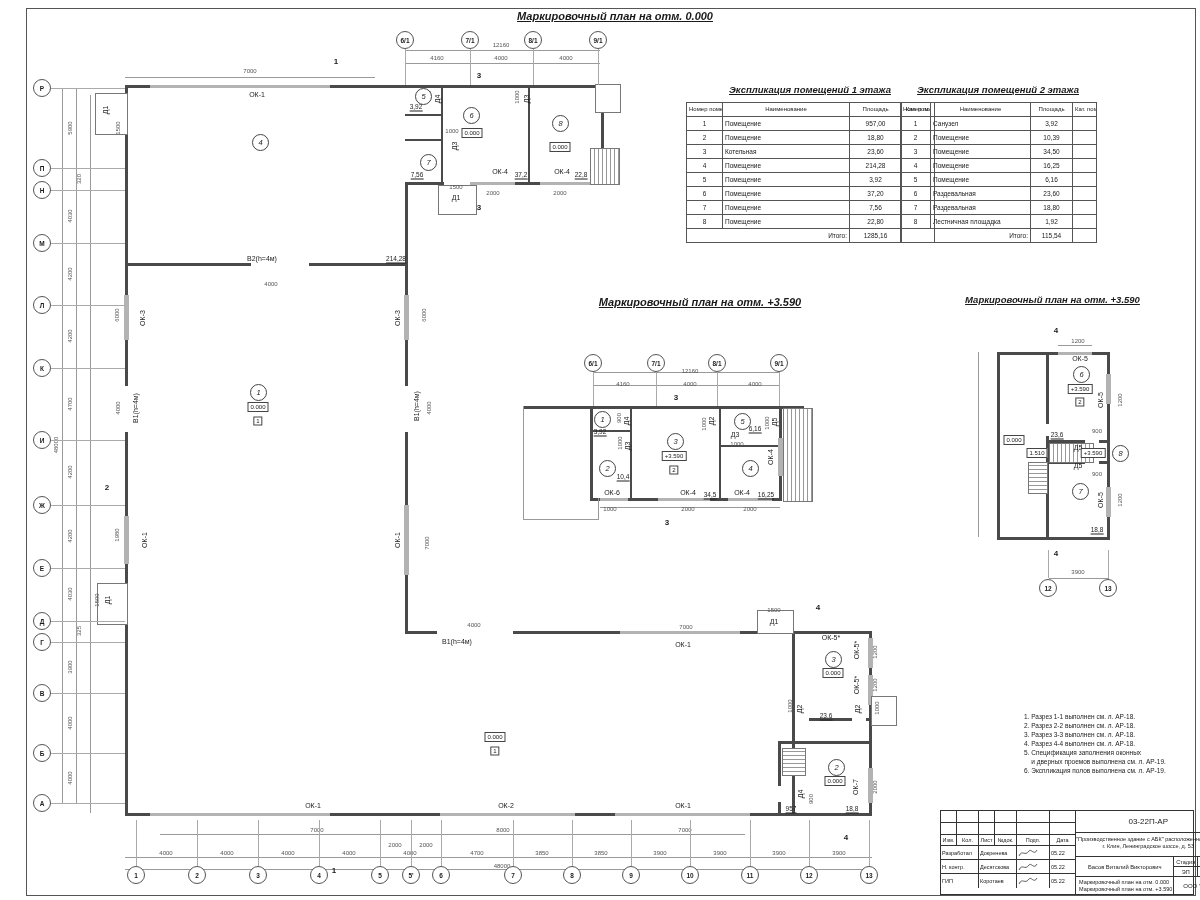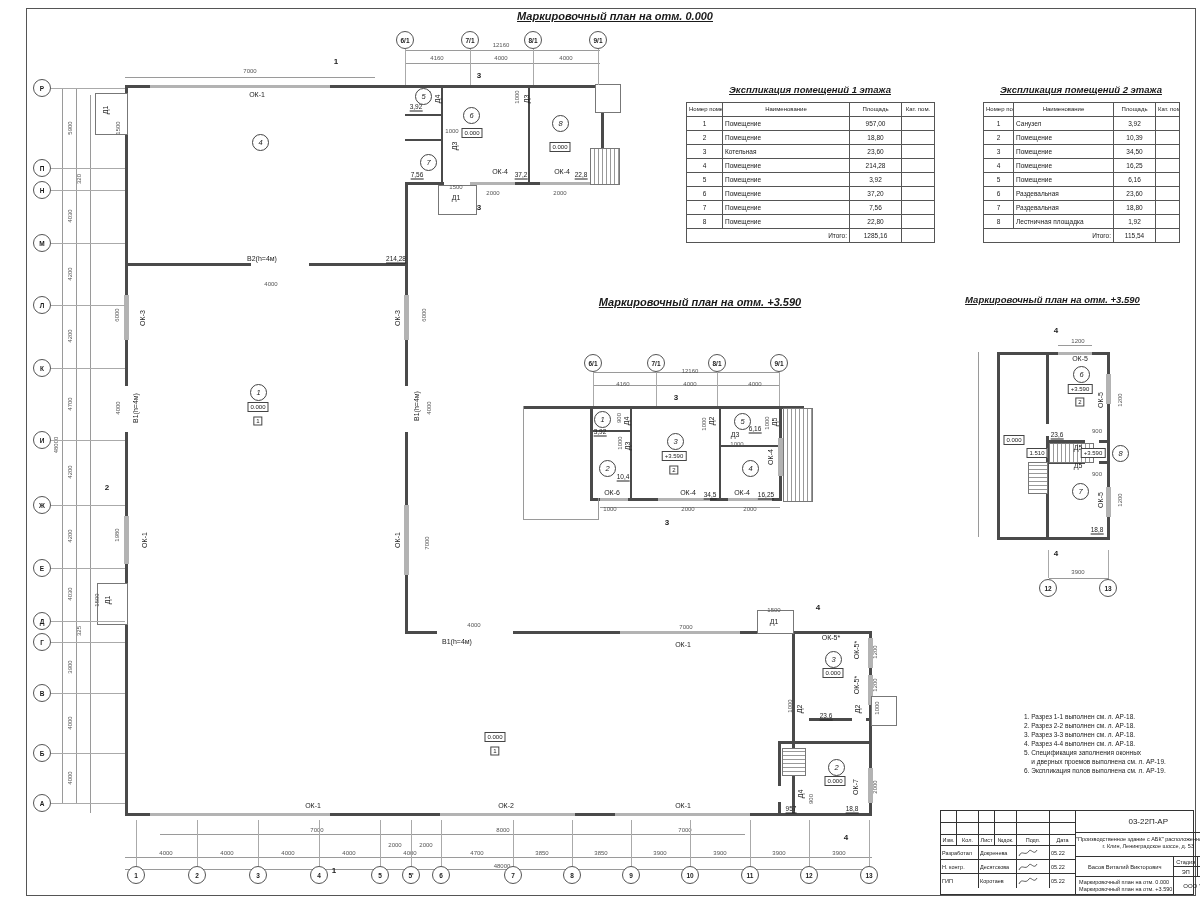--- a/index.html
+++ b/index.html
@@ -641,21 +641,21 @@
       <tfoot>
           <tr>
         <td colspan="2" class="tot">Итого:</td>
         <td class="c">1285,16</td>
         <td></td>
       </tr>
         </tfoot>
     </table>
   </div>
 
-  <div class="exp" style="left:983px;top:84px;width:196px;">
+  <div class="exp" style="left:900px;top:84px;width:196px;">
     <div class="exp-title">Экспликация помещений 2 этажа</div>
     <table>
       <colgroup>
           <col style="width:30px">
           <col style="width:100px">
           <col style="width:42px">
           <col style="width:24px">
         </colgroup>
       <thead>
           <tr>

